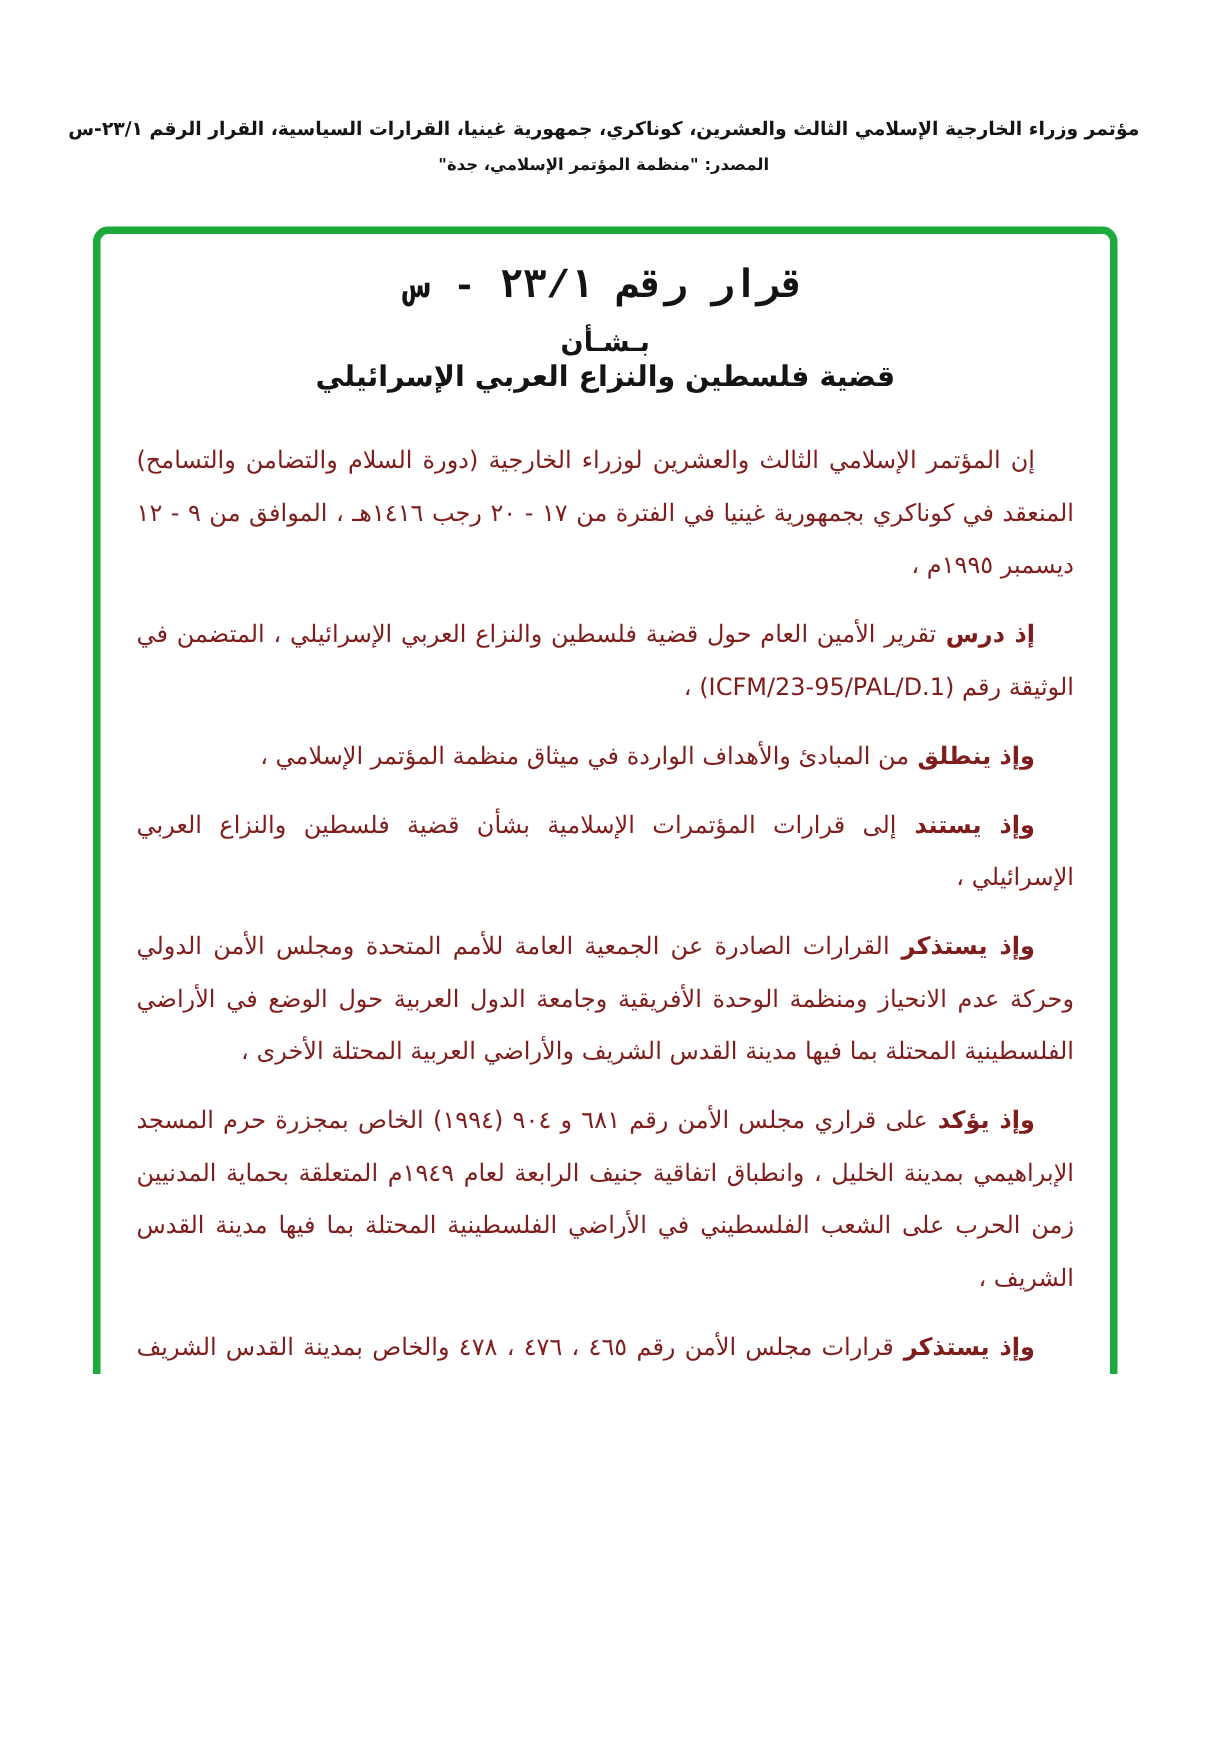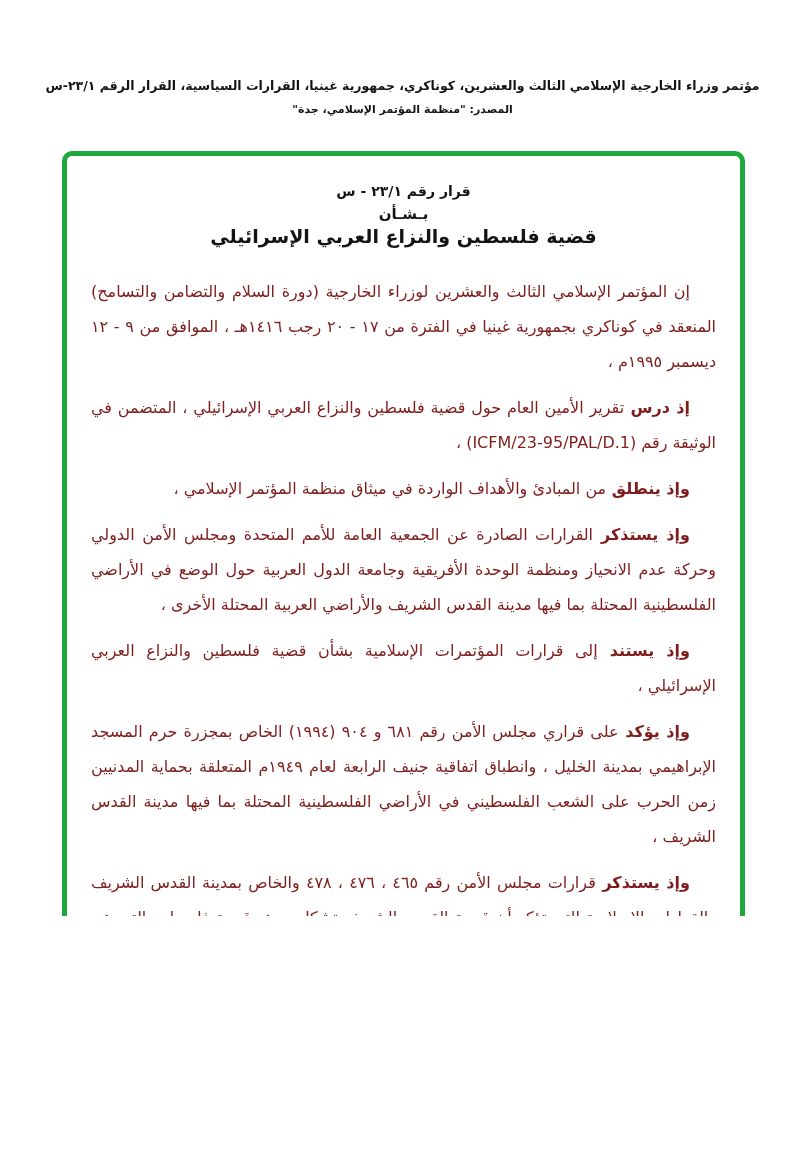--- a/index.html
+++ b/index.html
@@ -46,28 +46,30 @@
     overflow: hidden;
     background: #ffffff;
   }
   .box-inner {
     direction: rtl;
     padding: 22px 24px 10px 24px;
   }
   .title1 {
     text-align: center;
     font-weight: bold;
-    font-size: 14px;
+    font-size: 26px;
     line-height: 26px;
+    font-family: Liberation Mono, monospace;
   }
   .title2 {
     text-align: center;
     font-weight: bold;
-    font-size: 15px;
+    font-size: 18px;
     line-height: 20px;
+    margin-top: 15px;
   }
   .title3 {
     text-align: center;
     font-weight: bold;
     font-size: 19px;
     line-height: 25px;
   }
   .paras {
     margin-top: 25px;
   }
@@ -105,22 +107,22 @@
 
   <div class="green-box" style="border-color: rgb(30, 169, 60);">
     <div class="box-inner">
       <div class="title1">قرار رقم ٢٣/١ - س</div>
       <div class="title2">بـشـأن</div>
       <div class="title3">قضية فلسطين والنزاع العربي الإسرائيلي</div>
       <div class="paras">
           <p class="para">إن المؤتمر الإسلامي الثالث والعشرين لوزراء الخارجية (دورة السلام والتضامن والتسامح) المنعقد في كوناكري بجمهورية غينيا في الفترة من ١٧ - ٢٠ رجب ١٤١٦هـ ، الموافق من ٩ - ١٢ ديسمبر ١٩٩٥م ،</p>
           <p class="para"><b>إذ درس </b>تقرير الأمين العام حول قضية فلسطين والنزاع العربي الإسرائيلي ، المتضمن في الوثيقة رقم (ICFM/23-95/PAL/D.1) ،</p>
           <p class="para"><b>وإذ ينطلق </b>من المبادئ والأهداف الواردة في ميثاق منظمة المؤتمر الإسلامي ،</p>
+          <p class="para"><b>وإذ يستند </b>إلى قرارات المؤتمرات الإسلامية بشأن قضية فلسطين والنزاع العربي الإسرائيلي ،</p>
           <p class="para"><b>وإذ يستذكر </b>القرارات الصادرة عن الجمعية العامة للأمم المتحدة ومجلس الأمن الدولي وحركة عدم الانحياز ومنظمة الوحدة الأفريقية وجامعة الدول العربية حول الوضع في الأراضي الفلسطينية المحتلة بما فيها مدينة القدس الشريف والأراضي العربية المحتلة الأخرى ،</p>
-          <p class="para"><b>وإذ يستند </b>إلى قرارات المؤتمرات الإسلامية بشأن قضية فلسطين والنزاع العربي الإسرائيلي ،</p>
           <p class="para"><b>وإذ يؤكد </b>على قراري مجلس الأمن رقم ٦٨١ و ٩٠٤ (١٩٩٤) الخاص بمجزرة حرم المسجد الإبراهيمي بمدينة الخليل ، وانطباق اتفاقية جنيف الرابعة لعام ١٩٤٩م المتعلقة بحماية المدنيين زمن الحرب على الشعب الفلسطيني في الأراضي الفلسطينية المحتلة بما فيها مدينة القدس الشريف ،</p>
           <p class="para"><b>وإذ يستذكر </b>قرارات مجلس الأمن رقم ٤٦٥ ، ٤٧٦ ، ٤٧٨ والخاص بمدينة القدس الشريف والقرارات الإسلامية التي تؤكد أن قضية القدس الشريف  تشكل جوهر قضية فلسطين التي هي قضية المسلمين الأولى وجوهر النزاع العربي - الإسرائيلي ، وأن السلام العادل</p>
         </div>
     </div>
   </div>
 
   <div class="page-number">١</div>
 
 </div>
 

